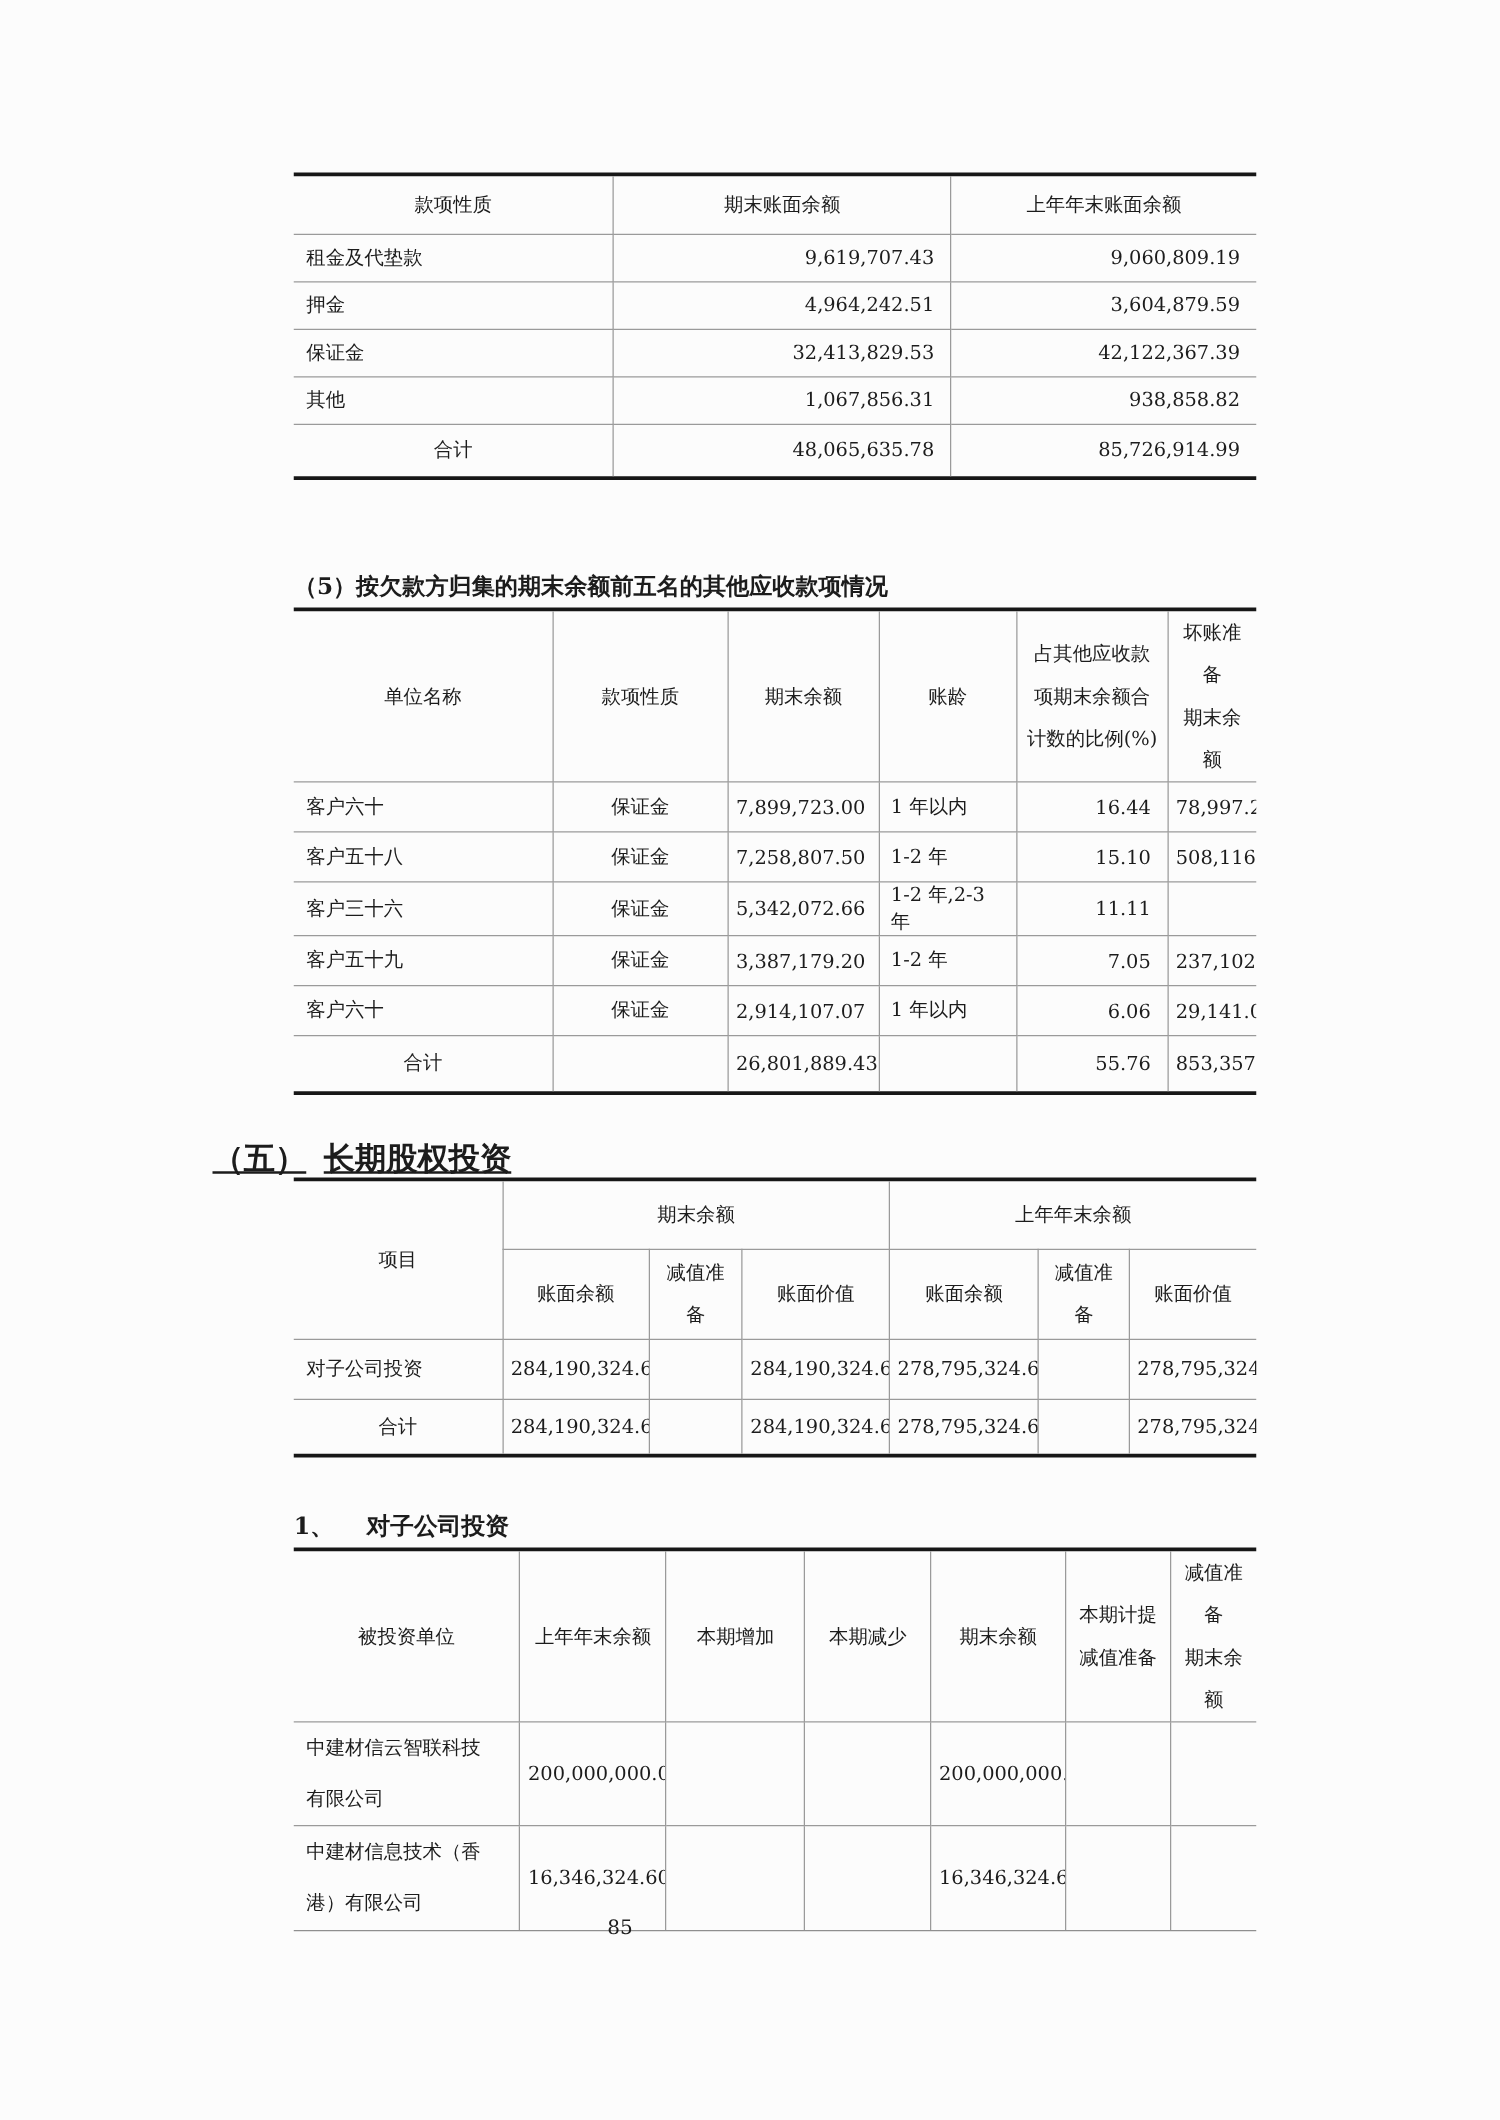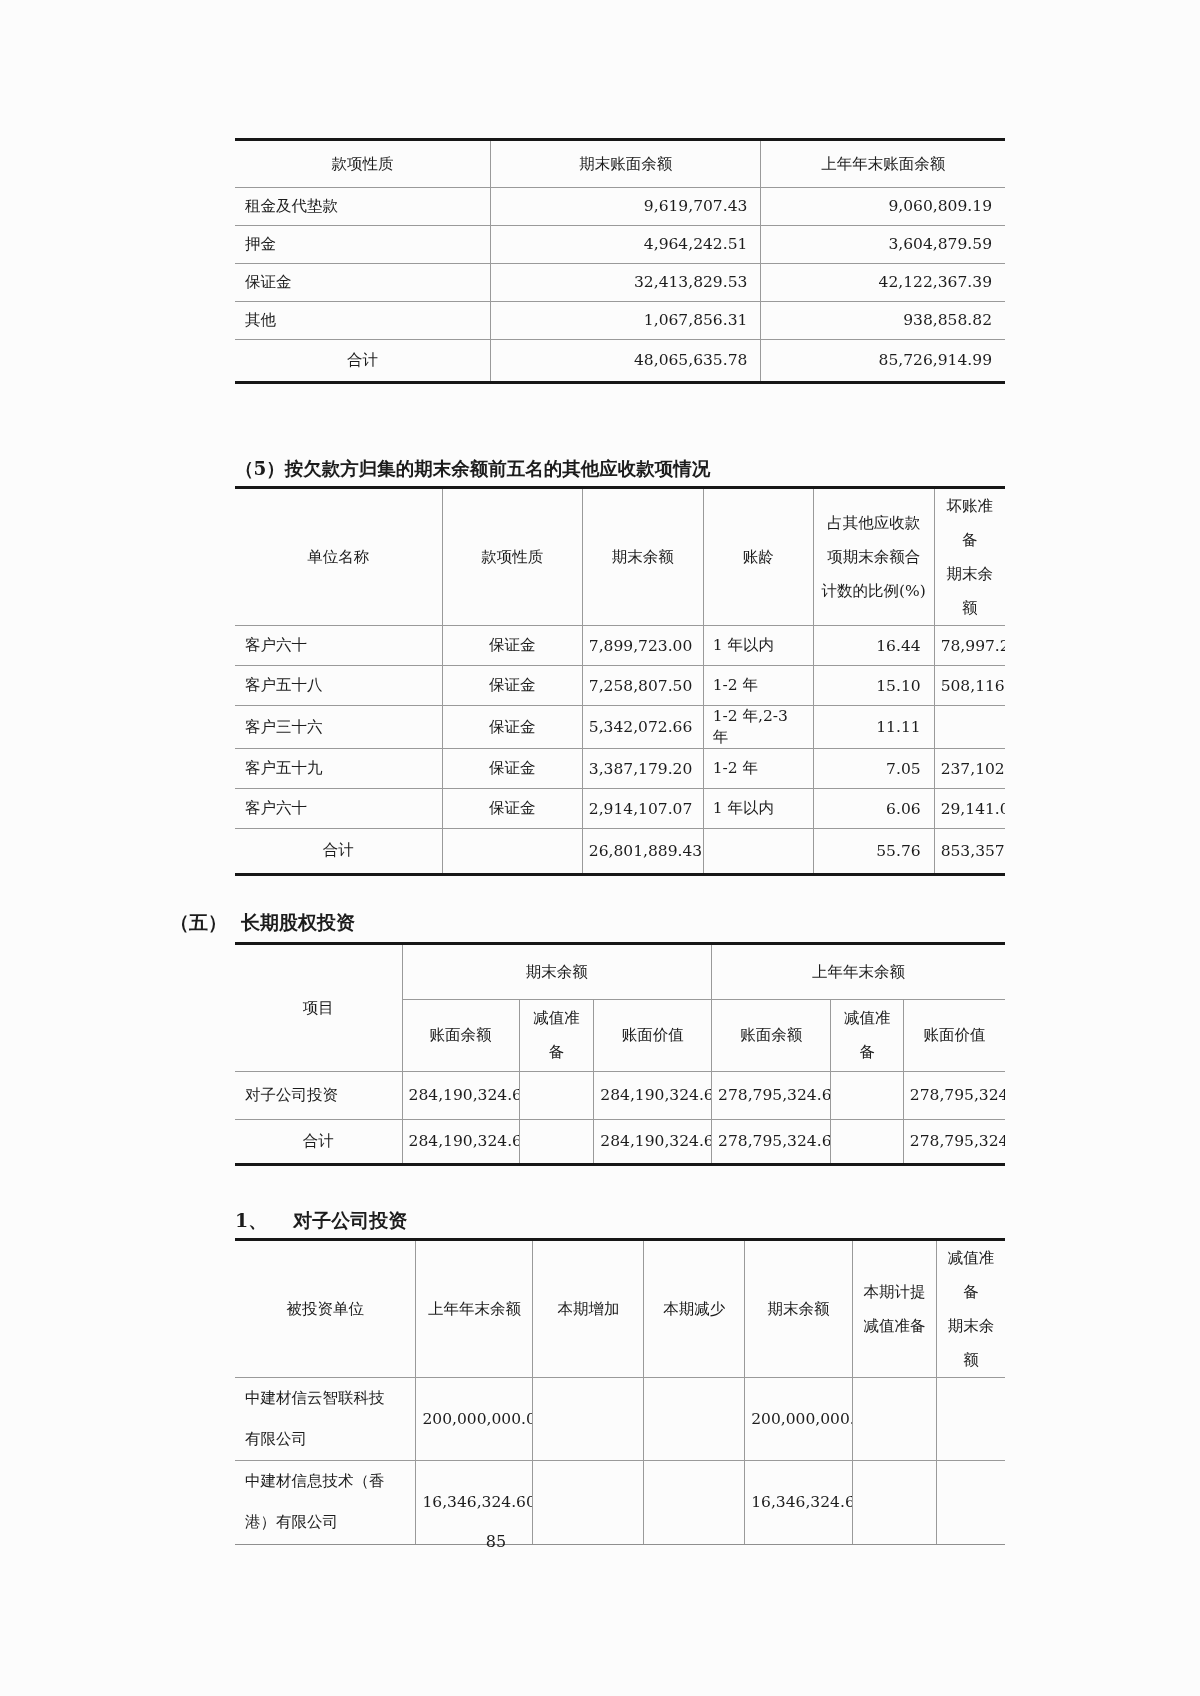--- a/index.html
+++ b/index.html
@@ -46,21 +46,21 @@
   #t2 tr.tr td { height: 44px; }
   #t3 tr.g1 td { height: 54px; }
   #t3 tr.g2 td { height: 72px; }
   #t3 tr.dr td { height: 48px; }
   #t3 tr.tr td { height: 44px; }
   #t4 tr.hr td { height: 82px; }
   #t4 tr.dr td { height: 83px; }
 
   .heading { position: absolute; font-weight: bold; white-space: nowrap; }
   #h5  { left: 235px; top: 456px; font-size: 18.5px; }
-  #hwu { left: 170px; top: 910px; font-size: 19px; }
+  #hwu { left: 170px; top: 910px; font-size: 25px; text-decoration: underline; }
   #hwu .num { margin-right: 14px; }
   #h1x { left: 235px; top: 1208px; font-size: 19px; }
   #h1x .num { margin-right: 26px; }
   #pageno { position: absolute; left: 0; top: 1532px; width: 992px; text-align: center; font-size: 16px; }
 </style>
 </head>
 <body>
 
 <div class="twrap" id="t1">
   <table>

